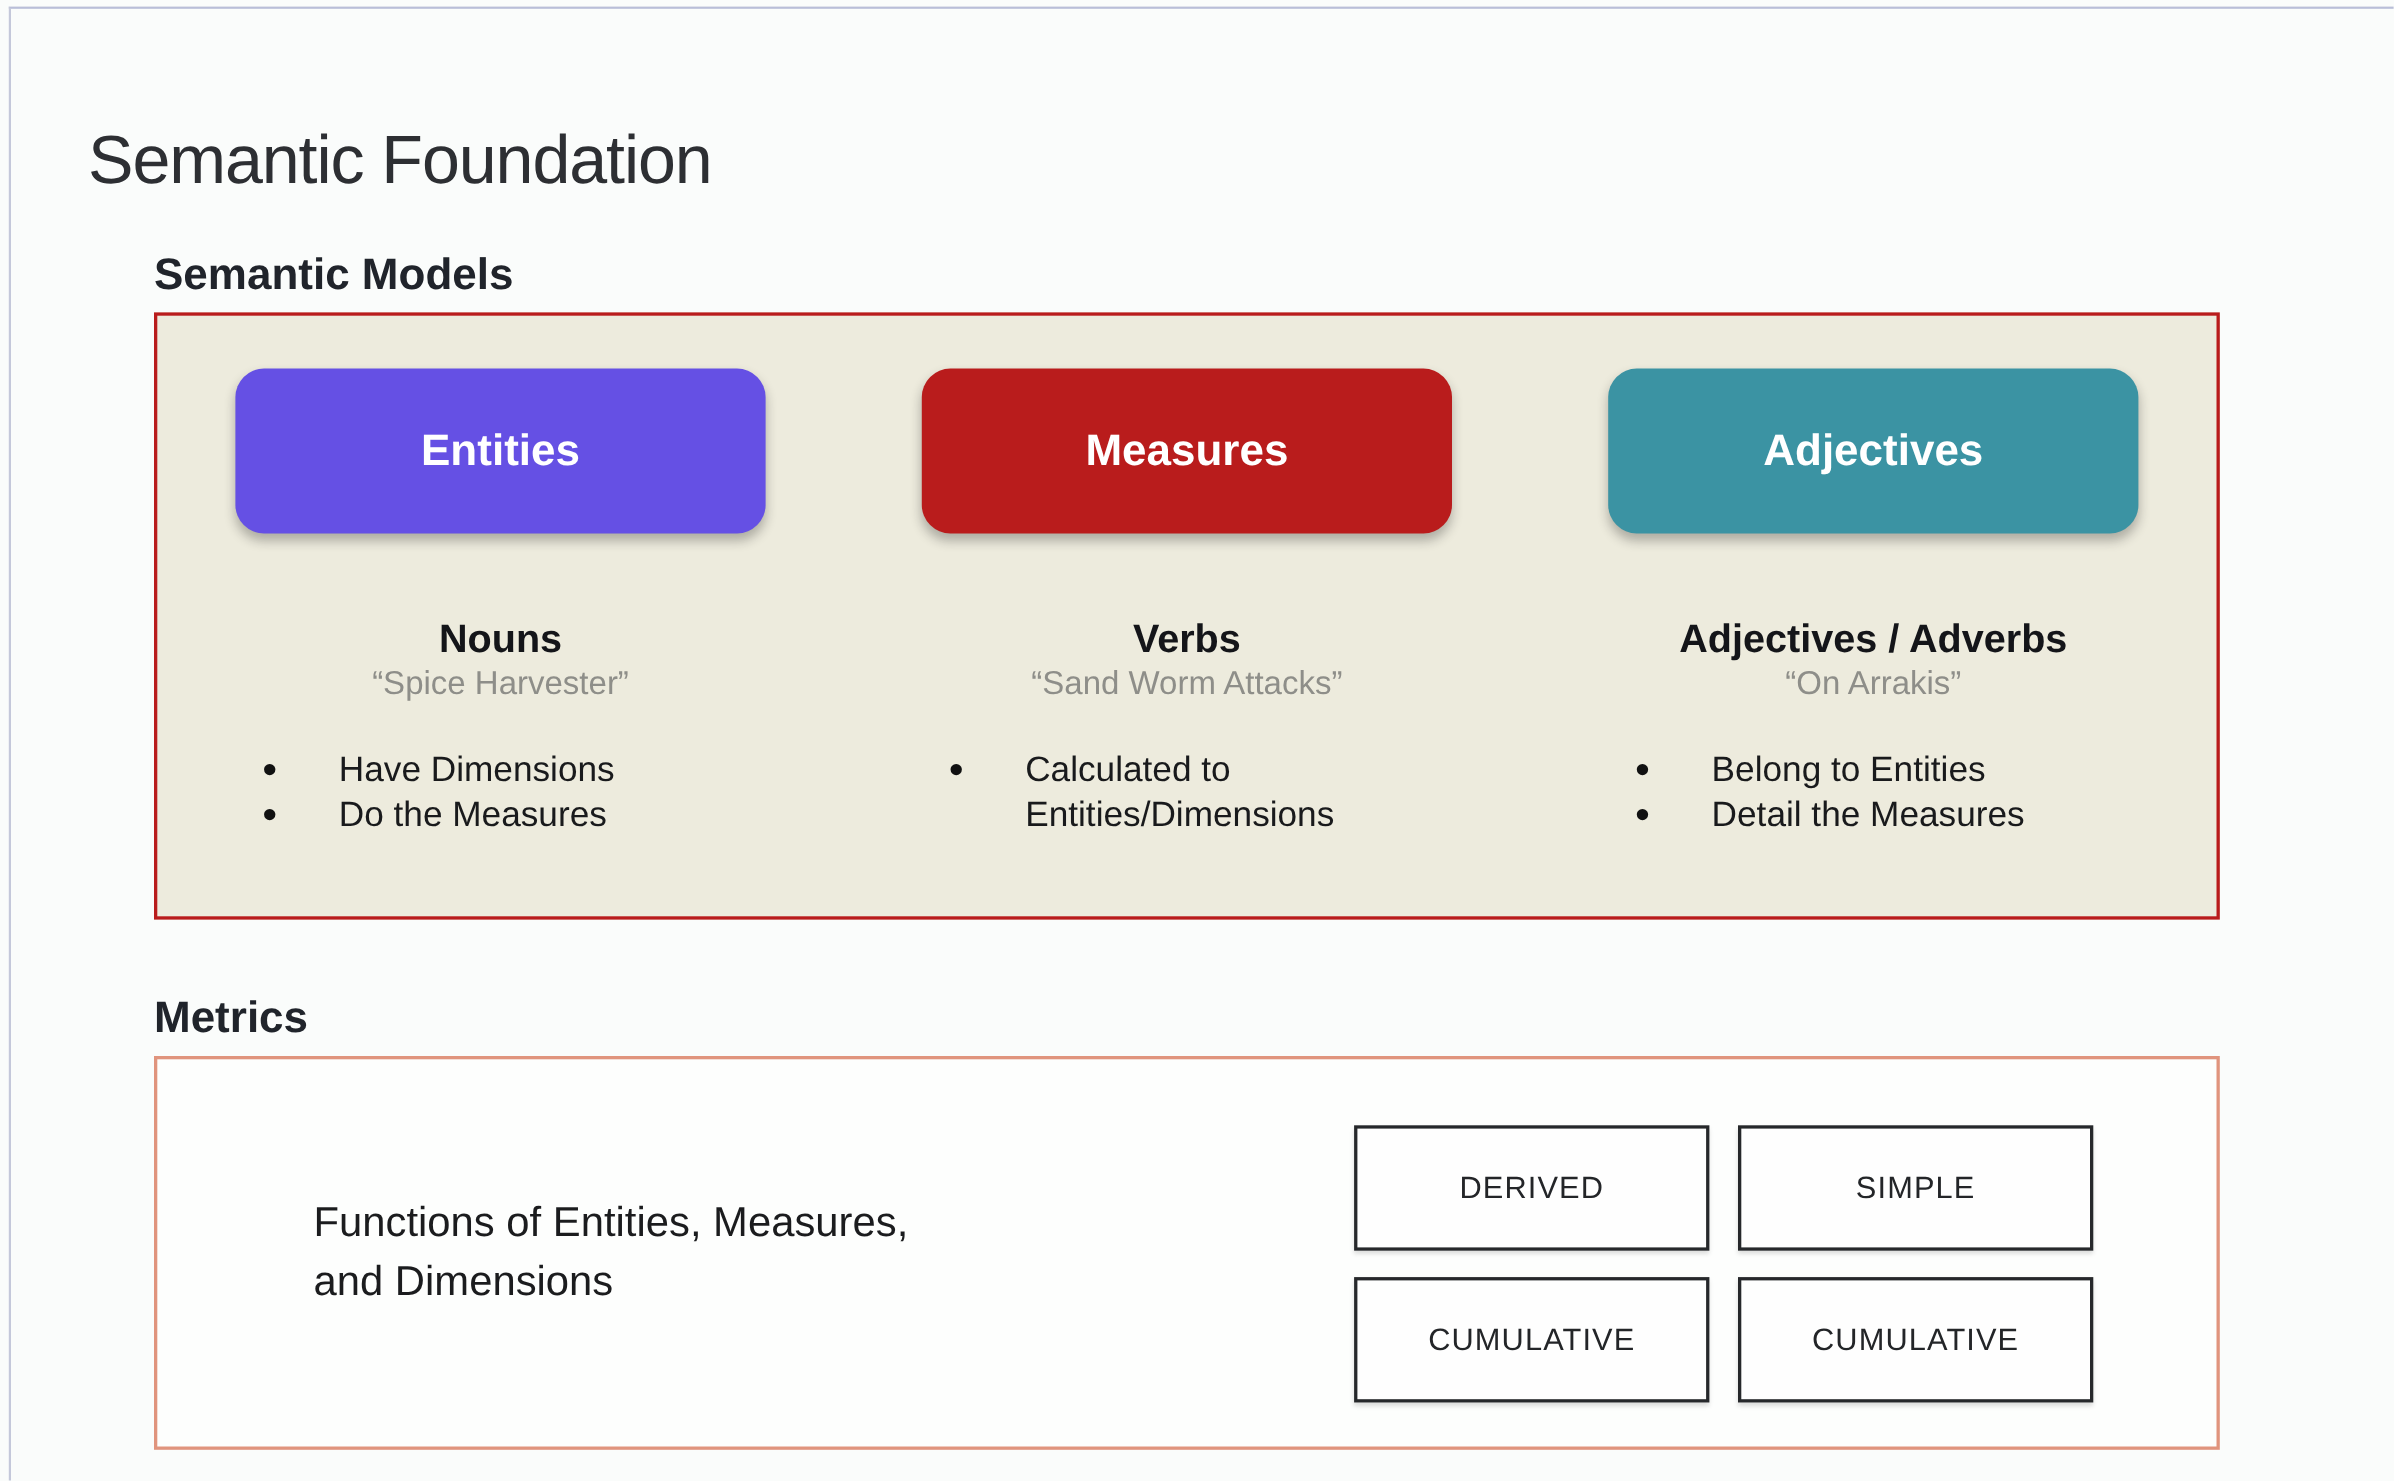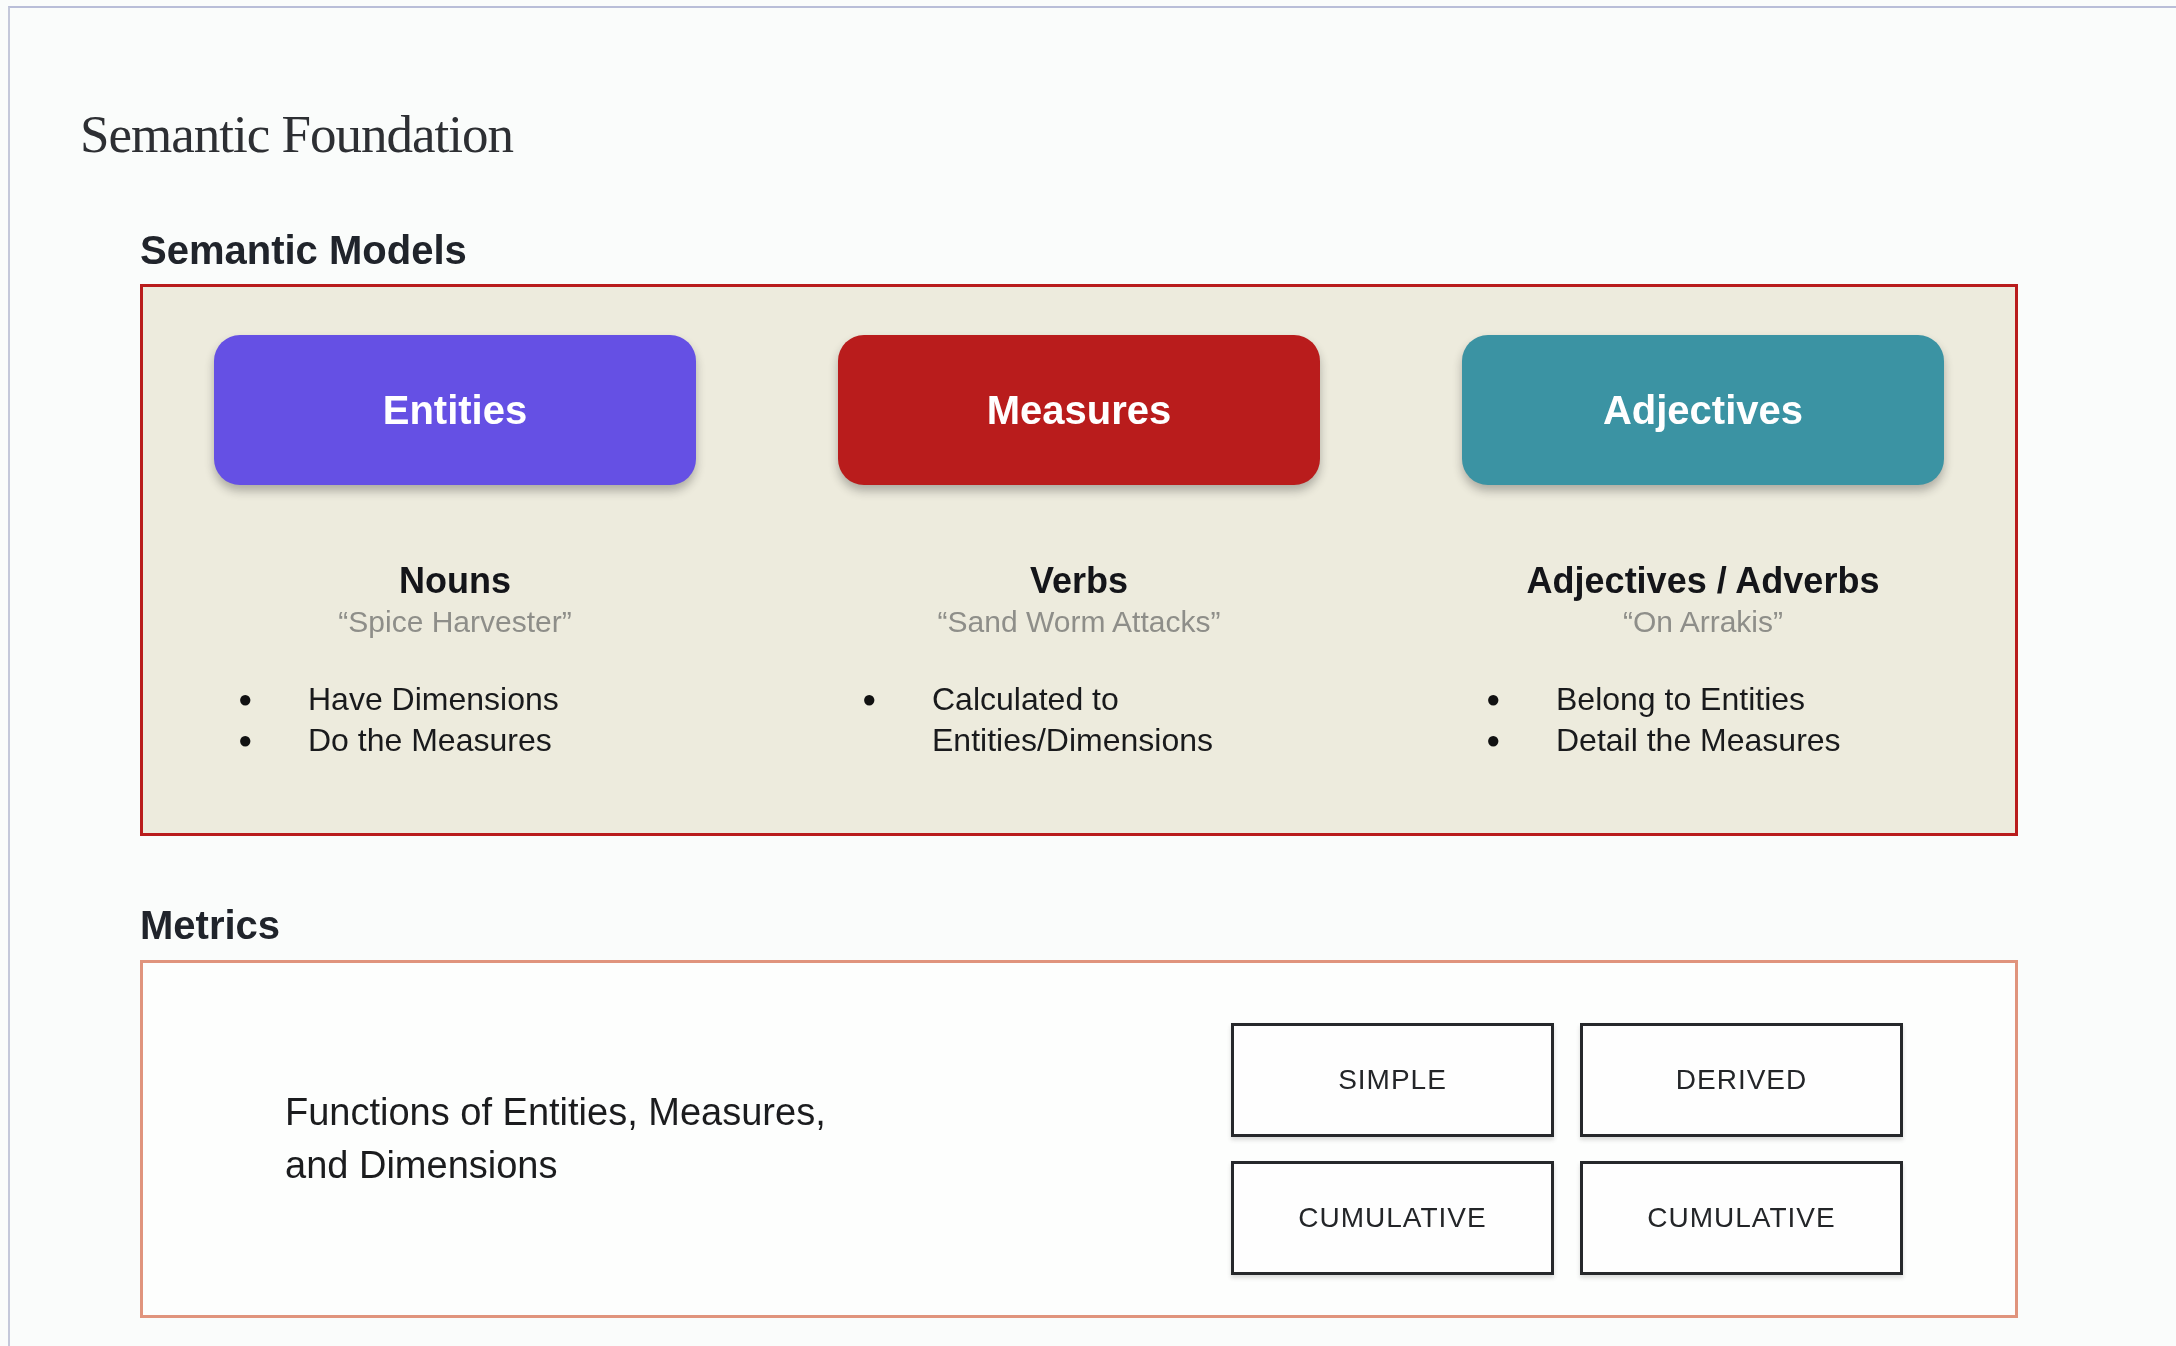--- a/index.html
+++ b/index.html
@@ -2,22 +2,22 @@
 <html><head>
 <meta charset="utf-8">
 <style>
   html,body{margin:0;padding:0;background:#fafcfb;}
   body{width:2176px;height:1346px;position:relative;overflow:hidden;
        font-family:"Liberation Sans","DejaVu Sans",sans-serif;color:#1c1e22;}
 
   .frame{position:absolute;left:8px;top:6px;right:0;bottom:0;
          border-top:2px solid #b9bed8;border-left:2px solid #c4c8da;pointer-events:none;}
 
-  .page-title{position:absolute;left:80px;top:68px;font-size:53px;font-weight:400;
-              color:#2d2f33;letter-spacing:-1px;font-family:Liberation Serif, serif;}
+  .page-title{position:absolute;left:80px;top:68px;font-size:62px;font-weight:400;
+              color:#2d2f33;letter-spacing:-1px;}
 
   .section-heading{position:absolute;left:140px;width:1878px;text-align:left;
                    font-size:40px;font-weight:700;color:#20242b;}
   .sm-heading{top:228px;}
   .metrics-heading{top:903px;}
 
   
   .sm-panel{position:absolute;left:140px;top:284px;width:1878px;height:552px;
             box-sizing:border-box;border:3px solid #b91c1c;display:flex;}
   .sm-col{flex:1 1 0;display:flex;flex-direction:column;align-items:center;}
@@ -103,18 +103,18 @@
 </div>
 
 <div class="section-heading metrics-heading">Metrics</div>
 
 <div class="metrics-panel">
   <div class="metrics-desc">
     <span>Functions of Entities, Measures,</span><br>
     <span>and Dimensions</span>
   </div>
   <div class="metrics-grid">
+    <div class="mbox">DERIVED</div>
     <div class="mbox">SIMPLE</div>
-    <div class="mbox">DERIVED</div>
     <div class="mbox">CUMULATIVE</div>
     <div class="mbox">CUMULATIVE</div>
   </div>
 </div>
 
 </body></html>

